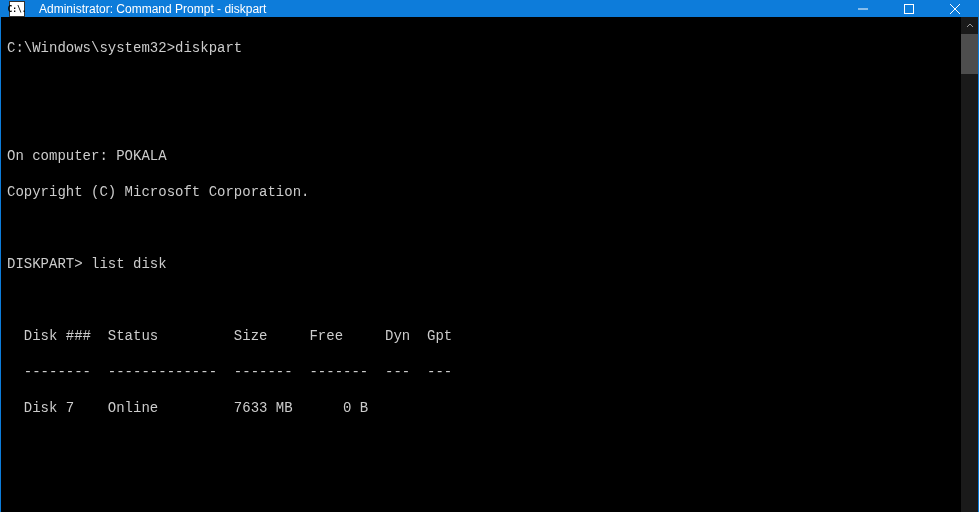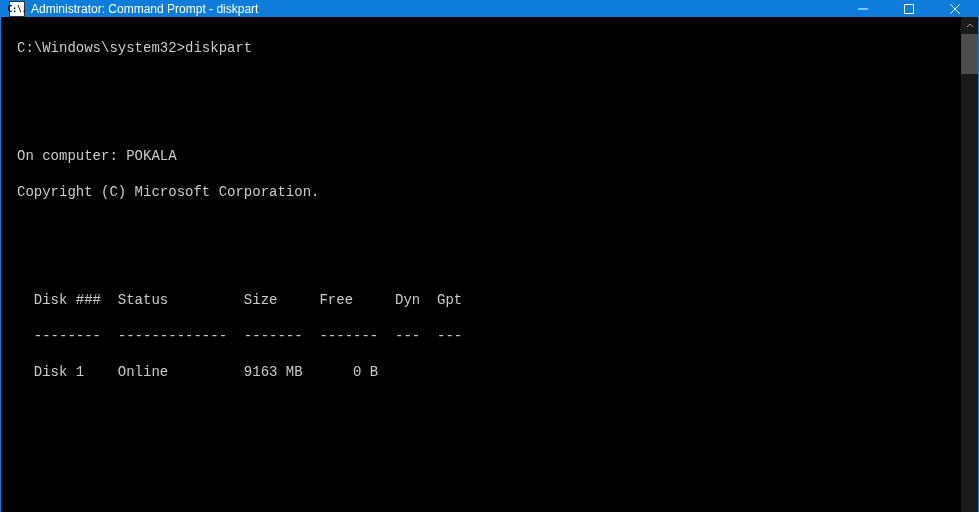--- a/index.html
+++ b/index.html
@@ -40,20 +40,21 @@
       display: flex;
       align-items: center;
       justify-content: center;
       font-size: 8px;
       color: #000;
       font-weight: bold;
       font-family: monospace;
     }
     .titlebar-title {
       flex: 1;
+      margin-left: 8px;
     }
     .titlebar-buttons {
       display: flex;
       height: 100%;
     }
     .titlebar-btn {
       width: 46px;
       height: 100%;
       display: flex;
       align-items: center;
@@ -93,21 +94,21 @@
       font-size: 8px;
       cursor: pointer;
     }
     .scroll-thumb {
       position: absolute;
       top: 17px;
       width: 17px;
       height: 40px;
       background: #4d4d4d;
     }
-    .line { min-height: 18px; margin-left: 10px; }
+    .line { min-height: 18px; }
     .disk-table {
       white-space: pre;
     }
   </style>
 </head>
 <body>
 
 <div class="window">
   <div class="titlebar">
     <div class="titlebar-icon">C:\.</div>
@@ -133,24 +134,25 @@
   </div>
 
   <div class="terminal-wrap">
     <div class="terminal">
 <div class="line"><span>C:\Windows\system32&gt;</span><span>diskpart</span></div>
 <div class="line"></div>
 <div class="line"></div>
 <div class="line">On computer: POKALA</div>
 <div class="line">Copyright (C) Microsoft Corporation.</div>
 <div class="line"></div>
+<div class="line"><span>DISKPART&gt;</span> <span>list disk</span></div>
 <div class="line"></div>
 <div class="line disk-table">  Disk ###  Status         Size     Free     Dyn  Gpt</div>
 <div class="line disk-table">  --------  -------------  -------  -------  ---  ---</div>
-<div class="line disk-table">  Disk 1    Online         9163 MB      0 B</div>
+<div class="line disk-table">  Disk 7    Online         7633 MB      0 B</div>
 <div class="line"></div>
 
 
 
 
 
 
 
 
 

